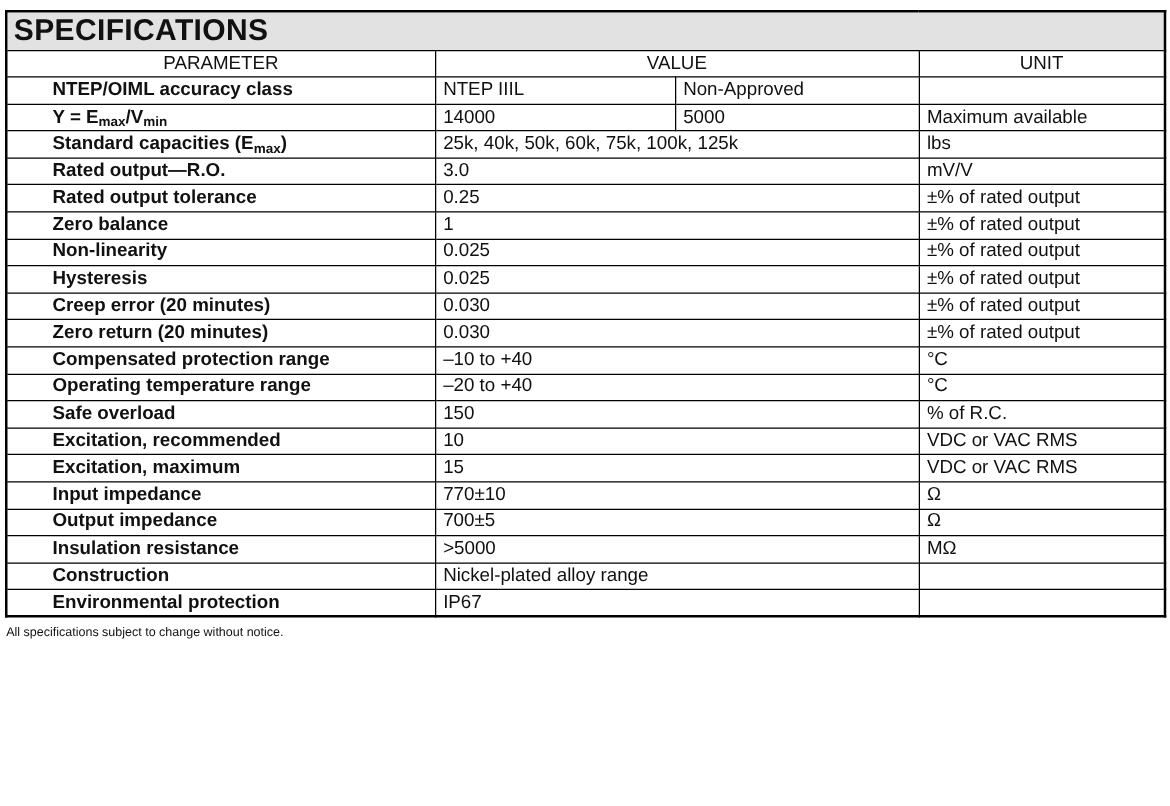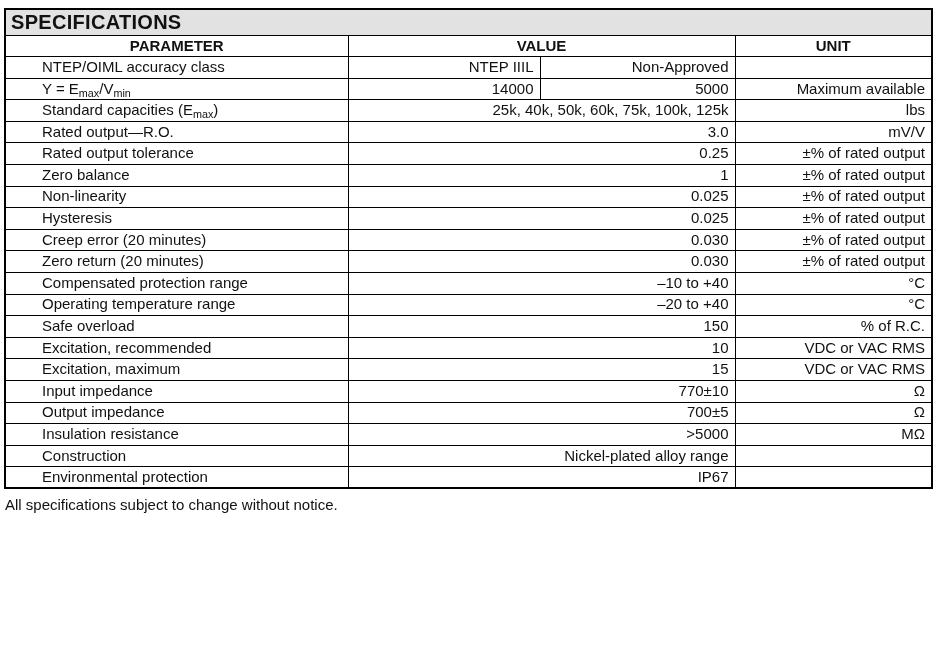--- a/index.html
+++ b/index.html
@@ -29,53 +29,53 @@
     padding: 0 6px;
     font-size: 15px;
     line-height: 1.25;
     overflow: hidden;
     white-space: nowrap;
     box-sizing: border-box;
   }
   .title-row th {
     background: #e2e2e2;
     text-align: left;
-    font-size: 20px;
+    font-size: 24px;
     font-weight: bold;
     height: 20px;
     letter-spacing: 0.3px;
     padding-left: 5px;
   }
   .head-row th {
-    font-weight: bold;
+    font-weight: normal;
     text-align: center;
     height: 21px;
     background: #ffffff;
   }
   .spec-table td.param {
-    font-weight: normal;
+    font-weight: bold;
     text-align: left;
     height: 21.6px;
     padding-left: 36px;
   }
   .spec-table td.val,
   .spec-table td.unit {
-    text-align: right;
+    text-align: left;
     font-weight: normal;
   }
   .spec-table sub {
     font-size: 0.72em;
     vertical-align: baseline;
     position: relative;
     top: 0.28em;
     font-weight: inherit;
     line-height: 0;
   }
   .footnote {
-    font-size: 15px;
+    font-size: 10px;
     font-weight: normal;
     margin: 7px 0 0 1px;
   }
 </style>
 </head>
 <body>
 
 <div class="page">
 
   <table class="spec-table">

